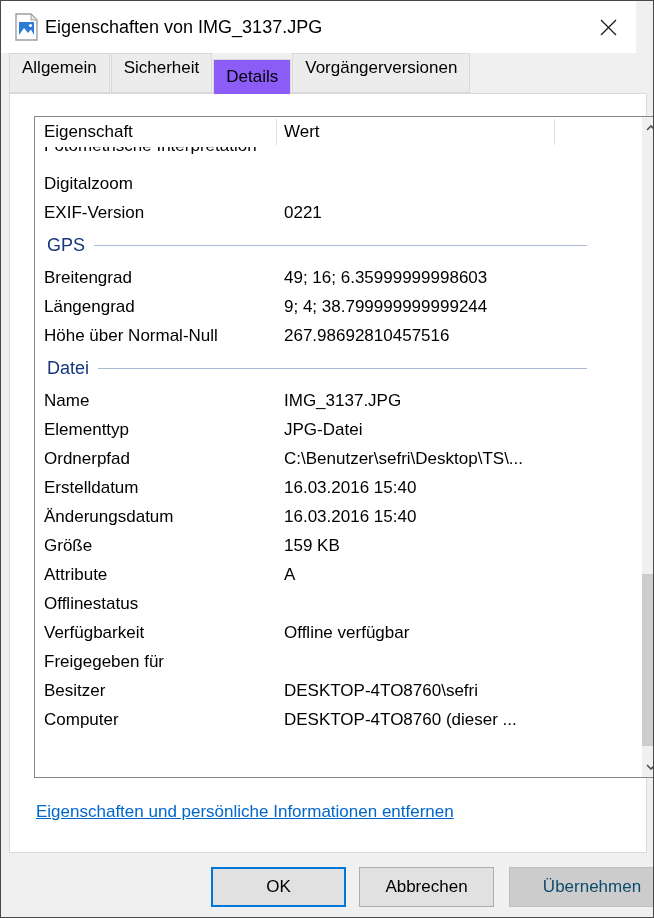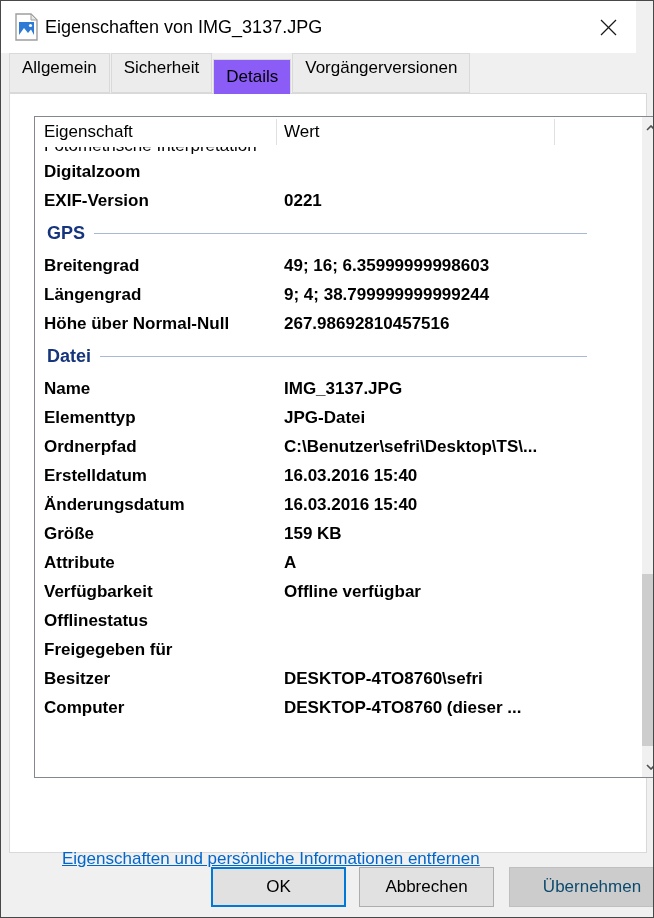--- a/index.html
+++ b/index.html
@@ -25,34 +25,34 @@
   .listbox{position:absolute;top:115px;left:33px;width:626px;height:662px;background:#fff;border:1px solid #828790;overflow:hidden;z-index:2;}
   .lv-header{position:absolute;top:0;left:0;right:17px;height:30px;background:#fff;}
   .lv-header .hcell{position:absolute;top:0;height:30px;line-height:30px;white-space:nowrap;}
   .hc-prop{left:9px;}
   .hc-val{left:249px;}
   .hsep{position:absolute;top:2px;width:1px;height:26px;background:#e0e0e0;}
   .hsep1{left:241px;}
   .hsep2{left:519px;}
   .partialrow{position:absolute;top:30px;left:0;right:17px;height:16px;overflow:hidden;}
   .partialrow .lbl{position:absolute;left:9px;top:-11px;white-space:nowrap;}
-  .rows{position:absolute;top:40px;left:0;right:17px;font-weight:bold;}
+  .rows{position:absolute;top:52px;left:0;right:17px;}
   .row{position:relative;height:29px;}
   .row .lbl{position:absolute;left:9px;top:0;height:29px;line-height:29px;white-space:nowrap;}
   .row .val{position:absolute;left:249px;top:0;height:29px;line-height:29px;white-space:nowrap;}
   .grouprow{height:36px;display:flex;align-items:center;padding-left:12px;padding-right:55px;color:#16357c;font-size:18px;}
   .grouprow .gline{flex:1;height:1px;background:#a9b8d4;margin-left:9px;}
   
   .sb{position:absolute;top:0;right:0;bottom:0;width:17px;background:#f0f0f0;}
   .sb-btn{position:absolute;left:0;width:17px;height:17px;display:flex;align-items:center;justify-content:center;cursor:pointer;}
   .sb-up{top:2px;}
   .sb-down{bottom:2px;}
   .sb-thumb{position:absolute;left:0;width:17px;top:457px;height:172px;background:#cdcdcd;cursor:pointer;}
   
-  .remove-link{position:absolute;left:35px;top:848px;color:#0066cc;text-decoration:underline;cursor:pointer;white-space:nowrap;z-index:3;margin-left:26px;}
+  .remove-link{position:absolute;left:35px;top:801px;color:#0066cc;text-decoration:underline;cursor:pointer;white-space:nowrap;z-index:3;}
   
   .btn{position:absolute;top:866px;height:40px;font-size:17px;font-family:inherit;display:flex;align-items:center;justify-content:center;cursor:pointer;}
   .btn-ok{left:210px;width:135px;background:#e1e1e1;border:2px solid #0078d7;}
   .btn-cancel{left:358px;width:135px;background:#e1e1e1;border:1px solid #adadad;}
   .btn-apply{left:508px;width:166px;background:#cccccc;border:1px solid #bfbfbf;color:#0c4a6e;cursor:default;}
 </style>
 </head>
 <body>
 
 <div class="window">
@@ -149,26 +149,26 @@
       </div>
       <div class="row">
         <span class="lbl">Größe</span>
         <span class="val">159 KB</span>
       </div>
       <div class="row">
         <span class="lbl">Attribute</span>
         <span class="val">A</span>
       </div>
       <div class="row">
+        <span class="lbl">Offlinestatus</span>
+        <span class="val"></span>
+      </div>
+      <div class="row">
         <span class="lbl">Verfügbarkeit</span>
         <span class="val">Offline verfügbar</span>
-      </div>
-      <div class="row">
-        <span class="lbl">Offlinestatus</span>
-        <span class="val"></span>
       </div>
       <div class="row">
         <span class="lbl">Freigegeben für</span>
         <span class="val"></span>
       </div>
       <div class="row">
         <span class="lbl">Besitzer</span>
         <span class="val">DESKTOP-4TO8760\sefri</span>
       </div>
       <div class="row">

